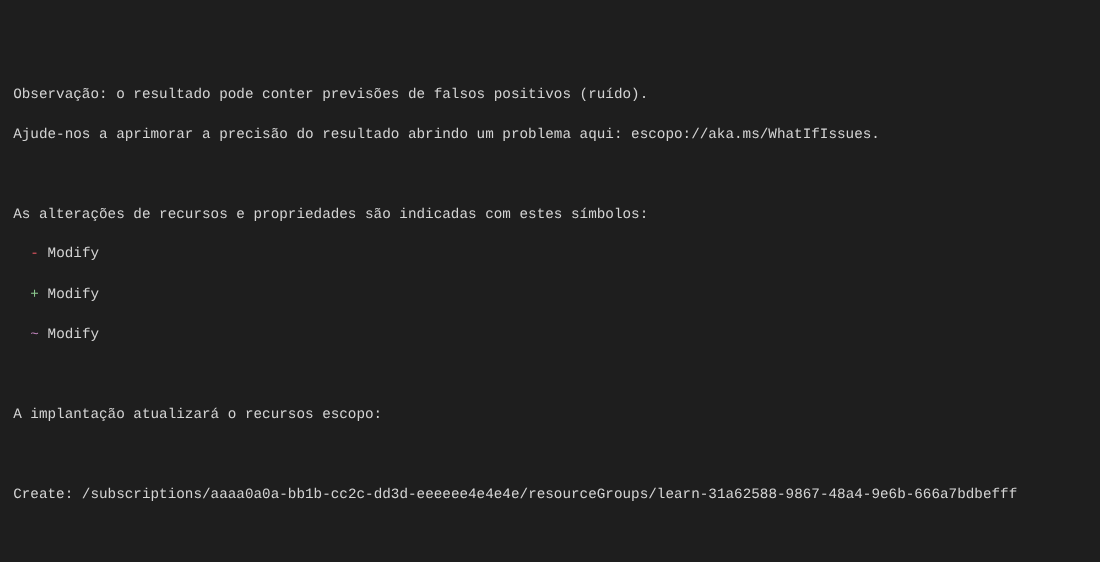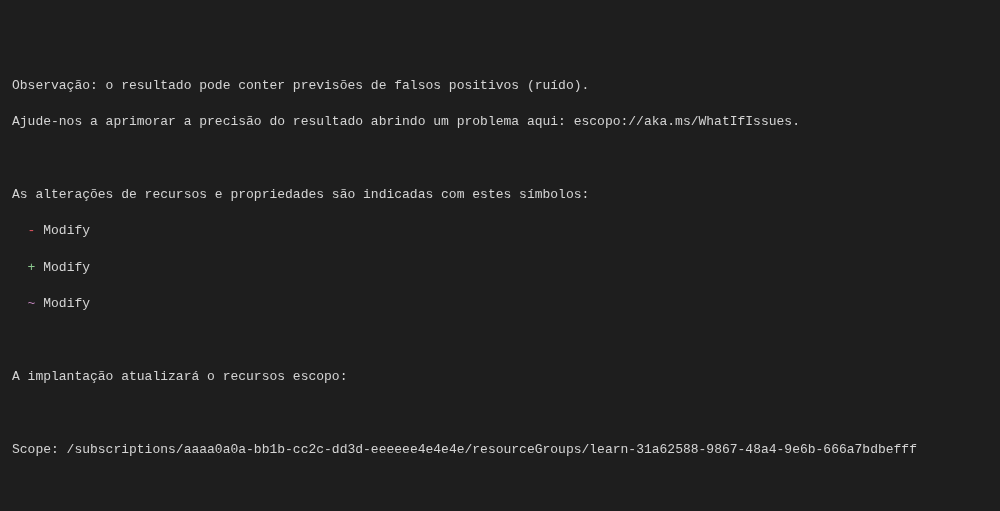--- a/index.html
+++ b/index.html
@@ -29,21 +29,21 @@
 <span class="line c-white">Observação: o resultado pode conter previsões de falsos positivos (ruído).</span>
 <span class="line c-white">Ajude-nos a aprimorar a precisão do resultado abrindo um problema aqui: escopo://aka.ms/WhatIfIssues.</span>
 <span class="line"> </span>
 <span class="line c-white">As alterações de recursos e propriedades são indicadas com estes símbolos:</span>
 <span class="line">  <span class="c-red-minus">-</span> <span class="c-white">Modify</span></span>
 <span class="line">  <span class="c-green-plus">+</span> <span class="c-white">Modify</span></span>
 <span class="line">  <span class="c-tilde">~</span> <span class="c-white">Modify</span></span>
 <span class="line"> </span>
 <span class="line c-white">A implantação atualizará o recursos escopo:</span>
 <span class="line"> </span>
-<span class="line"><span class="c-white">Scope: </span><span class="c-white">/subscriptions/</span><span class="c-white">aaaa0a0a-bb1b-cc2c-dd3d-eeeeee4e4e4e</span><span class="c-white">/resourceGroups/learn-31a62588-9867-48a4-9e6b-666a7bdbefff</span></span>
+<span class="line"><span class="c-white">Create: </span><span class="c-white">/subscriptions/</span><span class="c-white">aaaa0a0a-bb1b-cc2c-dd3d-eeeeee4e4e4e</span><span class="c-white">/resourceGroups/learn-31a62588-9867-48a4-9e6b-666a7bdbefff</span></span>
 <span class="line"> </span>
 
 
 
 
 
 
 
 
 

